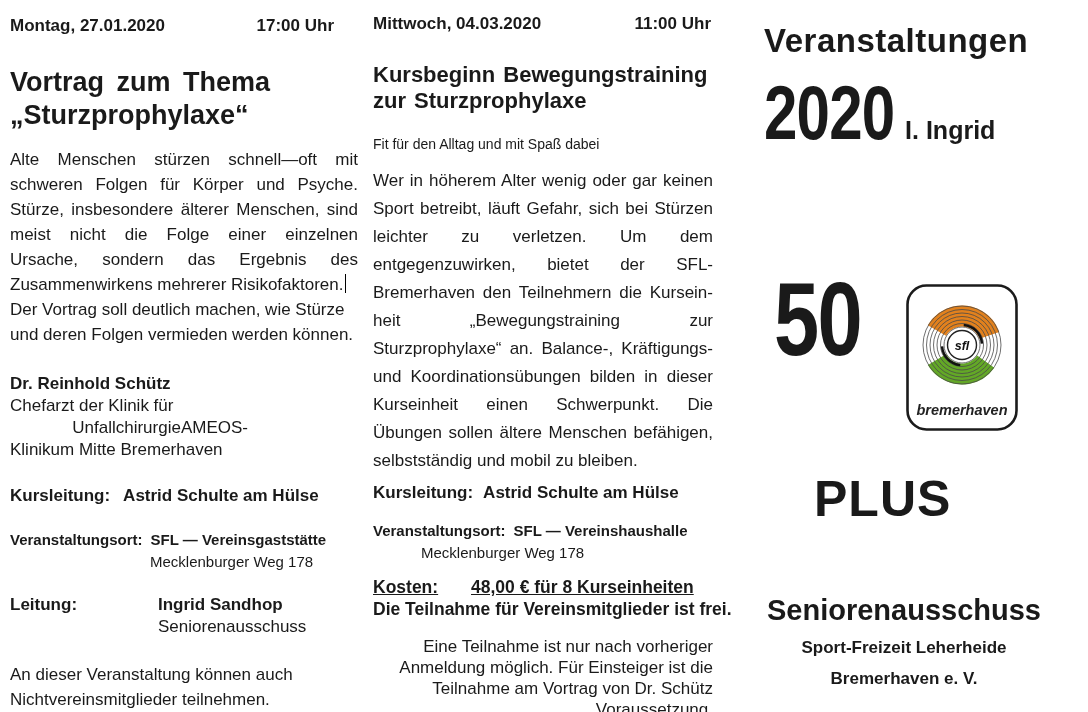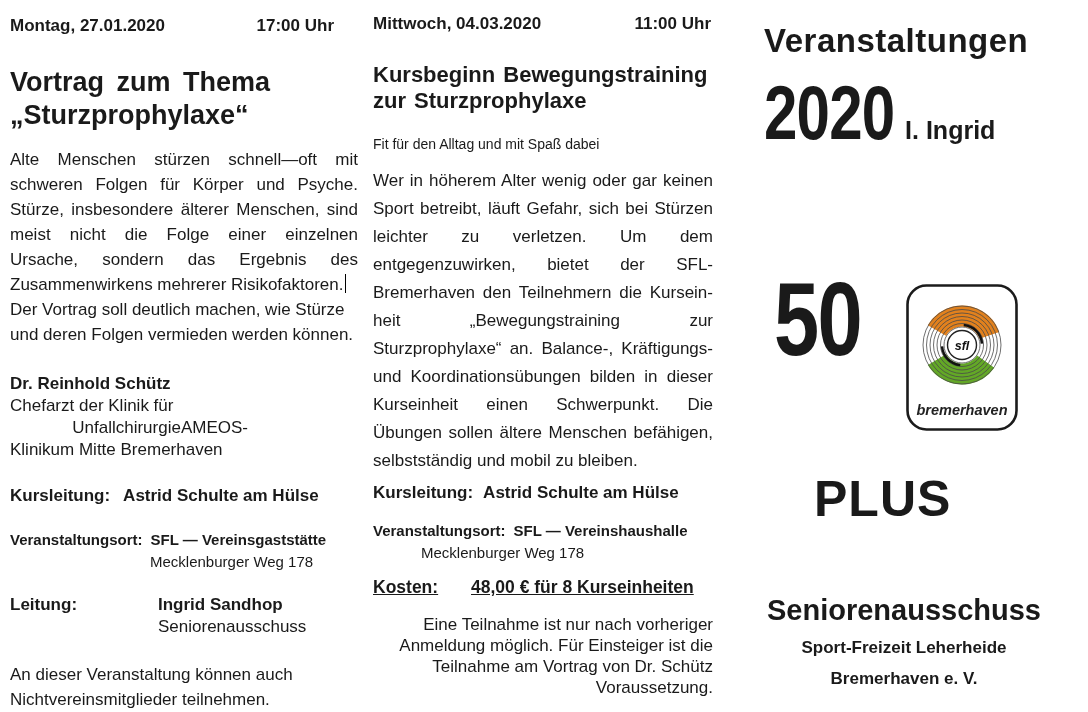--- a/index.html
+++ b/index.html
@@ -149,20 +149,21 @@
         <span class="label">Veranstaltungsort:</span><span>SFL — Vereinshaushalle</span>
       </div>
       <div class="venue-addr">Mecklenburger Weg 178</div>
     </div>
 
     <div class="kosten-block">
       <div class="kosten-line1">
         <span class="label">Kosten:</span>
         <span>48,00 € für 8 Kurseinheiten</span>
       </div>
+      <div class="kosten-line2">Die Teilnahme für Vereinsmitglieder ist frei.</div>
     </div>
 
     <div class="body-text note">Eine Teilnahme ist nur nach vorheriger Anmeldung möglich. Für Einsteiger ist die Teilnahme am Vortrag von Dr. Schütz Voraussetzung.</div>
     <div class="body-text limited">Begrenzte Teilnehmerzahl.</div>
 
   </div>
 
   <div class="col col3">
     <div class="r-title">Veranstaltungen</div>
     <div class="year-row">

